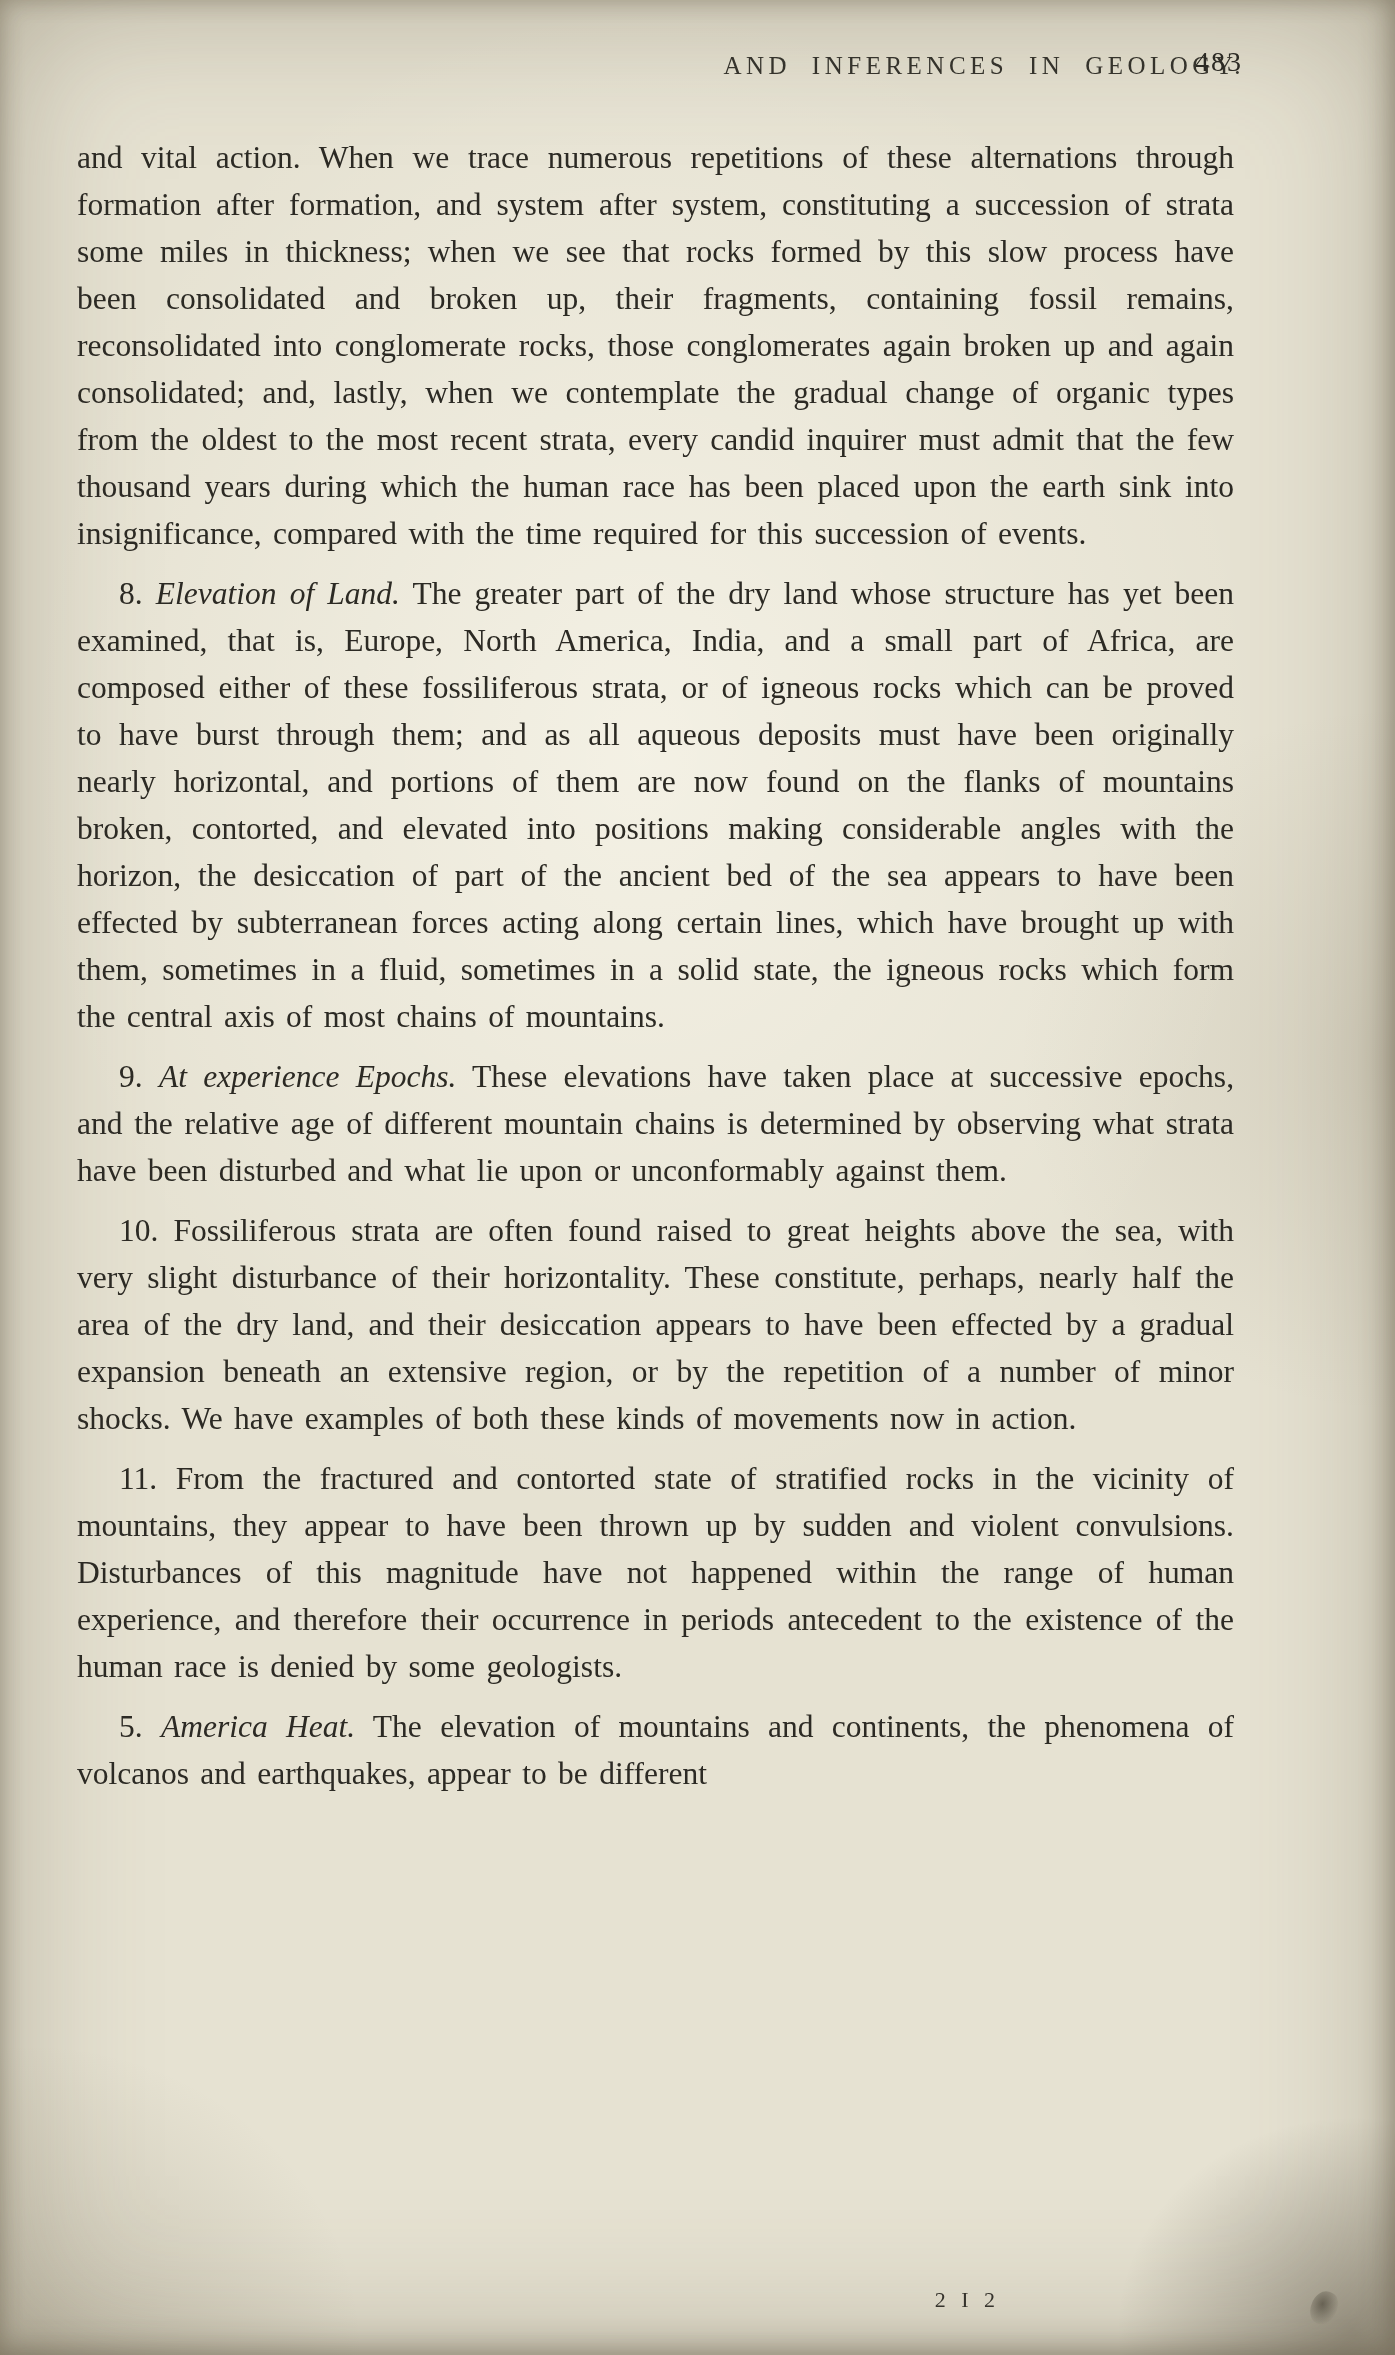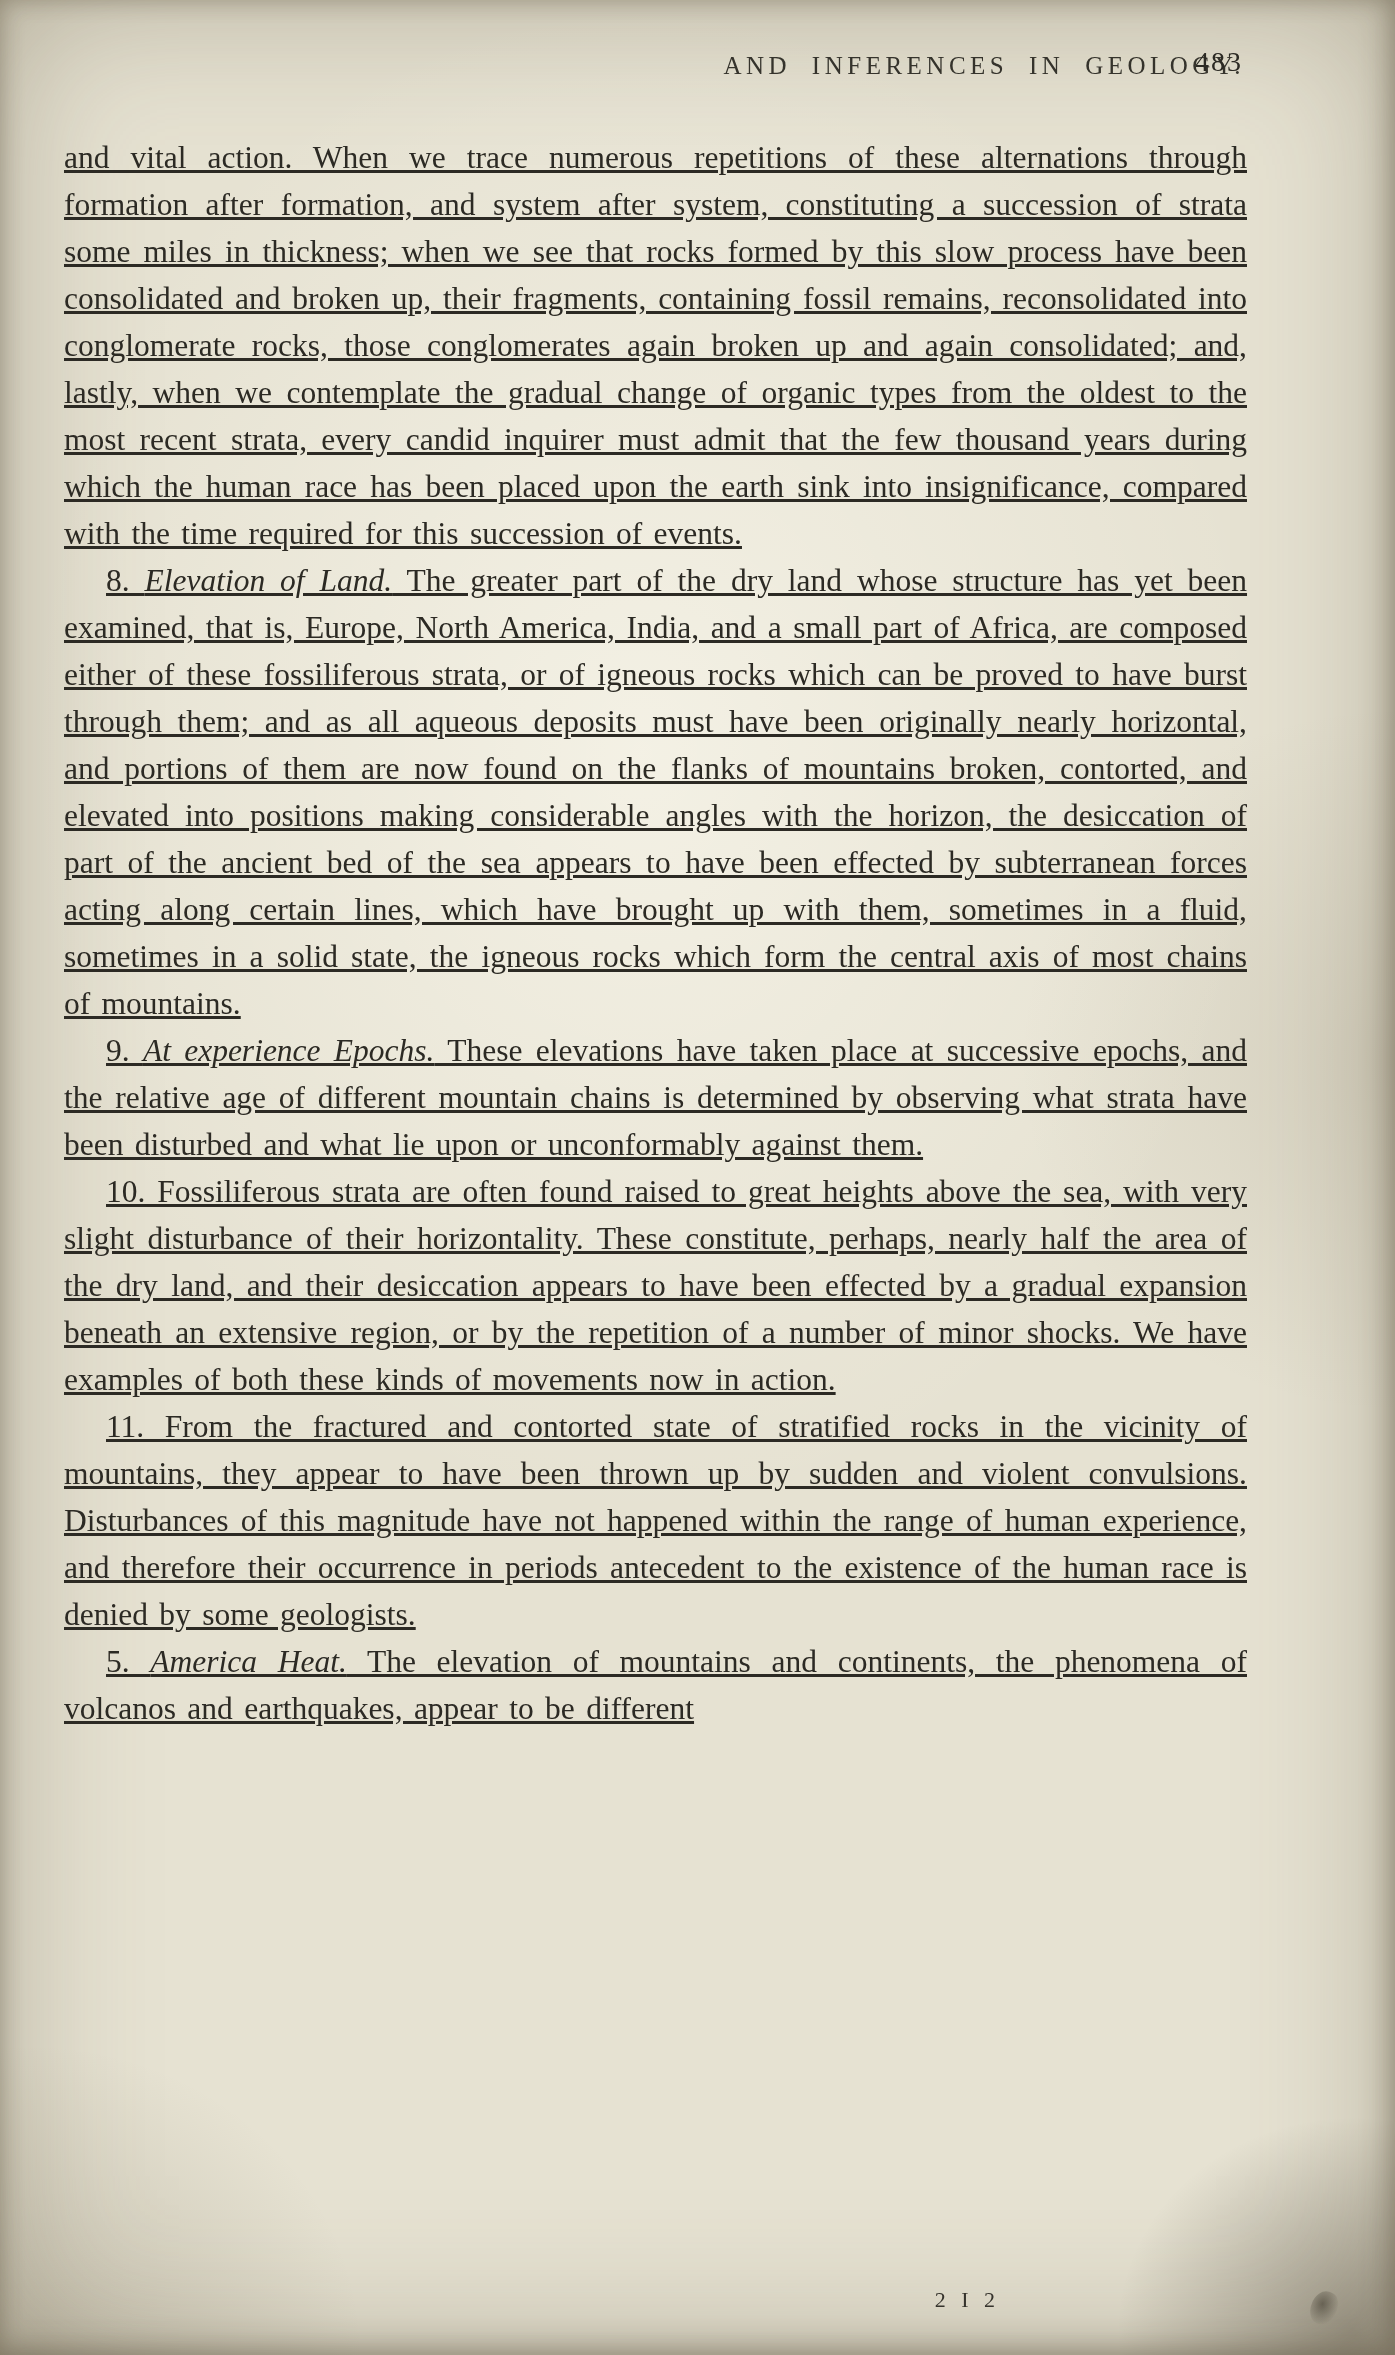--- a/index.html
+++ b/index.html
@@ -47,27 +47,26 @@
     right: 2px;
     top: -6px;
     font-size: 28px;
     letter-spacing: 2px;
     color: #2c2a24;
   }
   .body-text {
     margin: 32px 148px 0 64px;
   }
   .para {
-    margin: 0;
+    margin: 13px;
     text-align: justify;
     font-size: 31.5px;
     line-height: 47px;
     word-spacing: 3.5px;
     color: #2c2a24;
-    text-decoration: underline;
   }
   .para.indent { text-indent: 42px; }
   .italic { font-style: italic; }
   .footer-signature {
     position: absolute;
     left: 67%;
     bottom: 42px;
     font-size: 22px;
     letter-spacing: 5px;
     color: #35332c;

